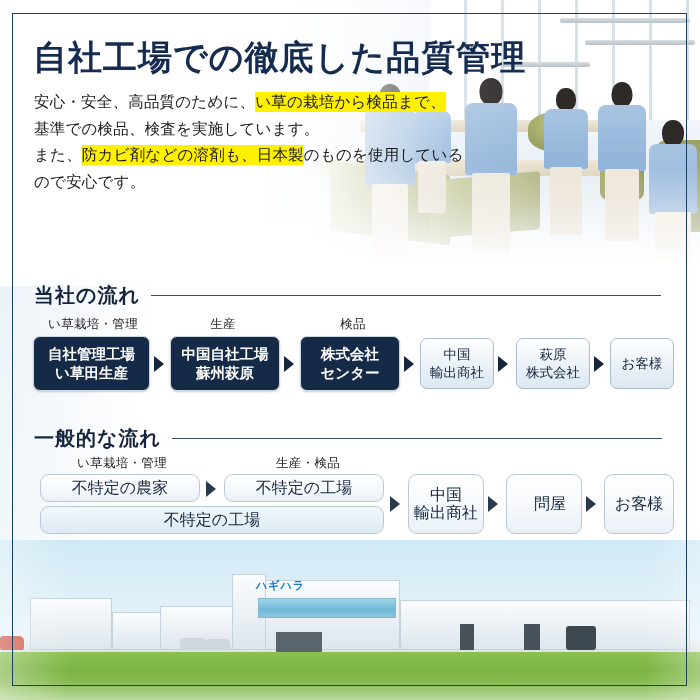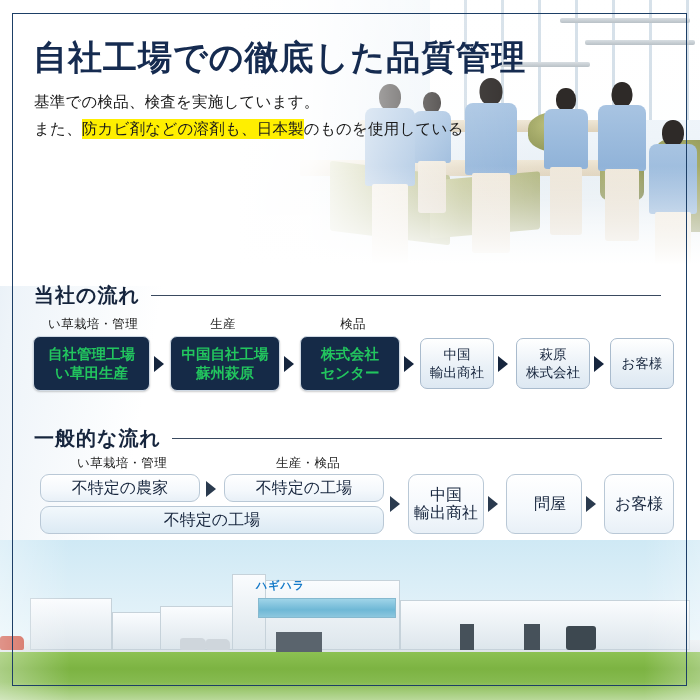--- a/index.html
+++ b/index.html
@@ -160,21 +160,21 @@
     align-items: center;
     justify-content: center;
     text-align: center;
     border-radius: 7px;
   }
   .box .bl { display: block; white-space: nowrap; }
 
   .box.navy {
     background: #152a47;
     border: 1px solid #cfd9e4;
-    color: #22c55e;
+    color: #ffffff;
     font-weight: bold;
     font-size: 14.5px;
     line-height: 19px;
     box-shadow: 0 1px 2px rgba(0,0,0,.2);
   }
   .box.lightblue {
     background: linear-gradient(#ffffff 0%, #eaf1f7 55%, #dde8f2 100%);
     border: 1px solid #a9bbcd;
     color: #16253d;
     font-size: 13.5px;
@@ -340,25 +340,31 @@
   </div>
 
   <div class="frame"></div>
 
   <div class="content">
 
     <div class="title">自社工場での徹底した品質管理</div>
 
     <div class="body-text">
       <span class="ln">
+        <span>安心・安全、高品質のために、</span><span class="hl">い草の栽培から検品まで、</span>
+      </span>
+      <span class="ln">
         <span>基準での検品、検査を実施しています。</span>
       </span>
       <span class="ln">
         <span>また、</span><span class="hl">防カビ剤などの溶剤も、</span><span class="hl">日本製</span><span>のものを使用している</span>
       </span>
+      <span class="ln">
+        <span>ので安心です。</span>
+      </span>
     </div>
 
     <div class="sec-head" style="left:34px; top:282px; width:640px;">
       <span class="sh-text">当社の流れ</span>
       <span class="sh-rule" style="width:510px;"></span>
     </div>
 
     <div class="col-label" style="left:33px; top:316px; width:120px;">い草栽培・管理</div>
     <div class="col-label" style="left:163px; top:316px; width:120px;">生産</div>
     <div class="col-label" style="left:293px; top:316px; width:120px;">検品</div>

